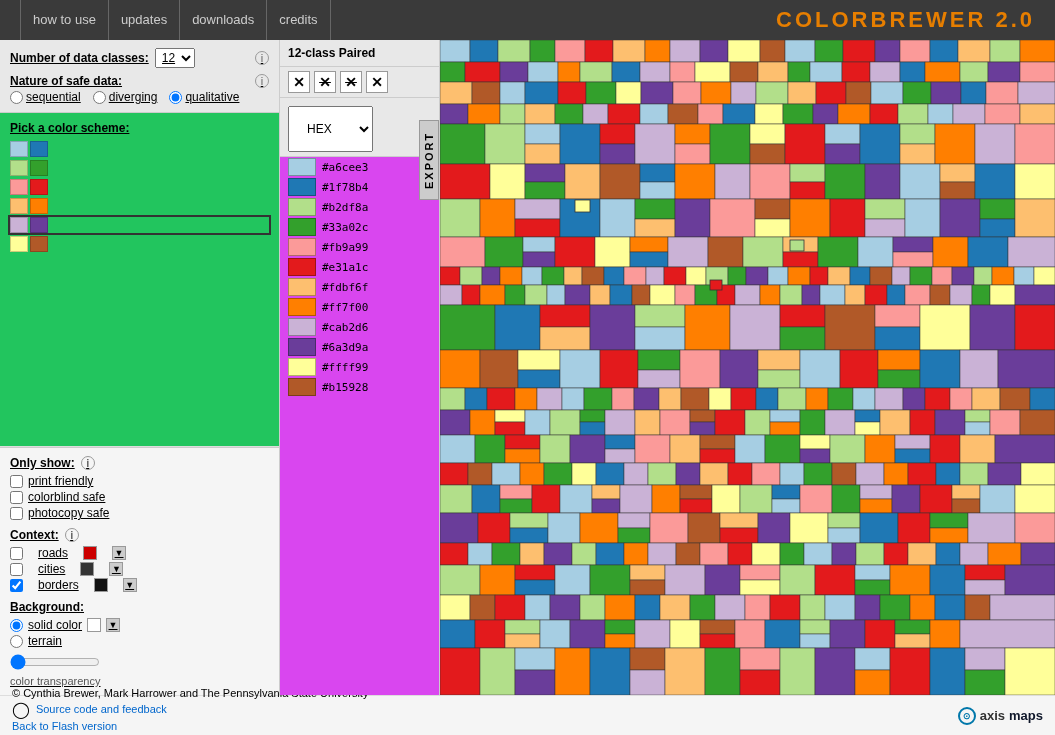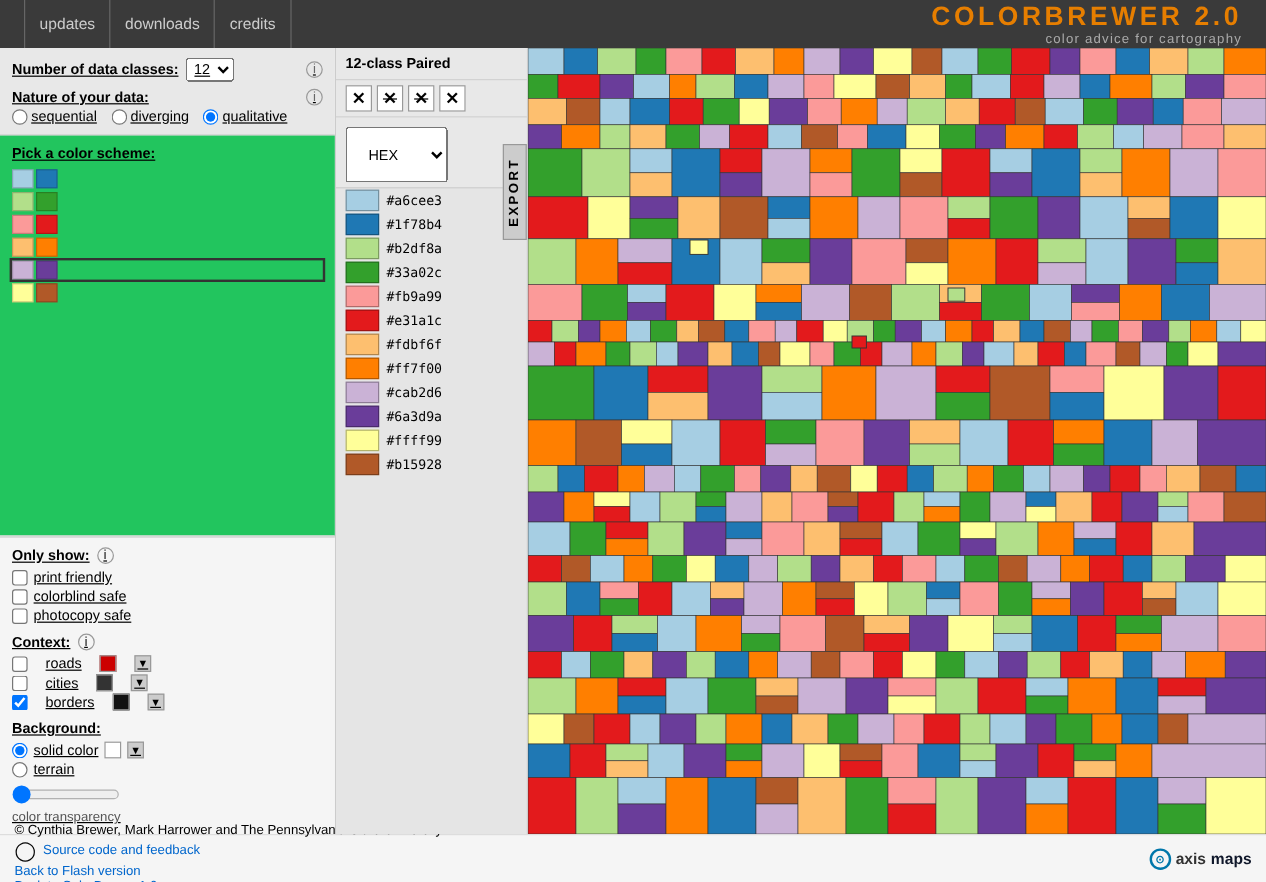--- a/index.html
+++ b/index.html
@@ -174,21 +174,21 @@
       display: flex; align-items: center; gap: 5px;
       margin-bottom: 2px; font-size: 12px;
     }
     .transparency-label { font-size: 11px; color: #555; margin-top: 2px; }
     input[type=range] { width: 90px; }
 
     
     #middle-panel {
       width: 160px;
       min-width: 160px;
-      background: #e5e5e5;
+      background: #d946ef;
       border-right: 1px solid #ccc;
       display: flex;
       flex-direction: column;
       position: relative;
     }
     #palette-header {
       padding: 6px 8px;
       font-weight: bold;
       font-size: 12px;
       border-bottom: 1px solid #ccc;
@@ -288,47 +288,47 @@
       border-radius: 50%;
       display: inline-flex; align-items: center; justify-content: center;
       font-size: 9px; color: #0077aa;
     }
   </style>
 </head>
 <body>
 
 <div id="header">
   <div id="nav-links">
+    <span class="nav-link">how to use</span>
     <span class="nav-link">updates</span>
     <span class="nav-link">downloads</span>
     <span class="nav-link">credits</span>
   </div>
   <div id="branding">
     <div id="branding-title">
       <span>COLORBREWER</span>&nbsp;<span style="color:#e67e00">2.0</span>
     </div>
-    <div id="branding-subtitle">color advice for cartography</div>
   </div>
 </div>
 
 <div id="main">
 
   <div id="left-panel">
     <div id="top-controls">
       <div class="control-row">
         <span class="control-label">Number of data classes:</span>
         <select class="num-classes">
           <option>3</option><option>4</option><option>5</option><option>6</option>
           <option>7</option><option>8</option><option>9</option><option>10</option>
           <option>11</option><option selected="">12</option>
         </select>
         <div class="control-info">i</div>
       </div>
       <div class="control-row" style="margin-bottom:2px;">
-        <span class="control-label">Nature of your data:</span>
+        <span class="control-label">Nature of safe data:</span>
         <div class="control-info">i</div>
       </div>
       <div class="radio-group">
         <label>
           <input type="radio" name="nature" style=""> 
             <span>sequential</span>
         </label>
         <label>
           <input type="radio" name="nature" style=""> 
             <span>diverging</span>

